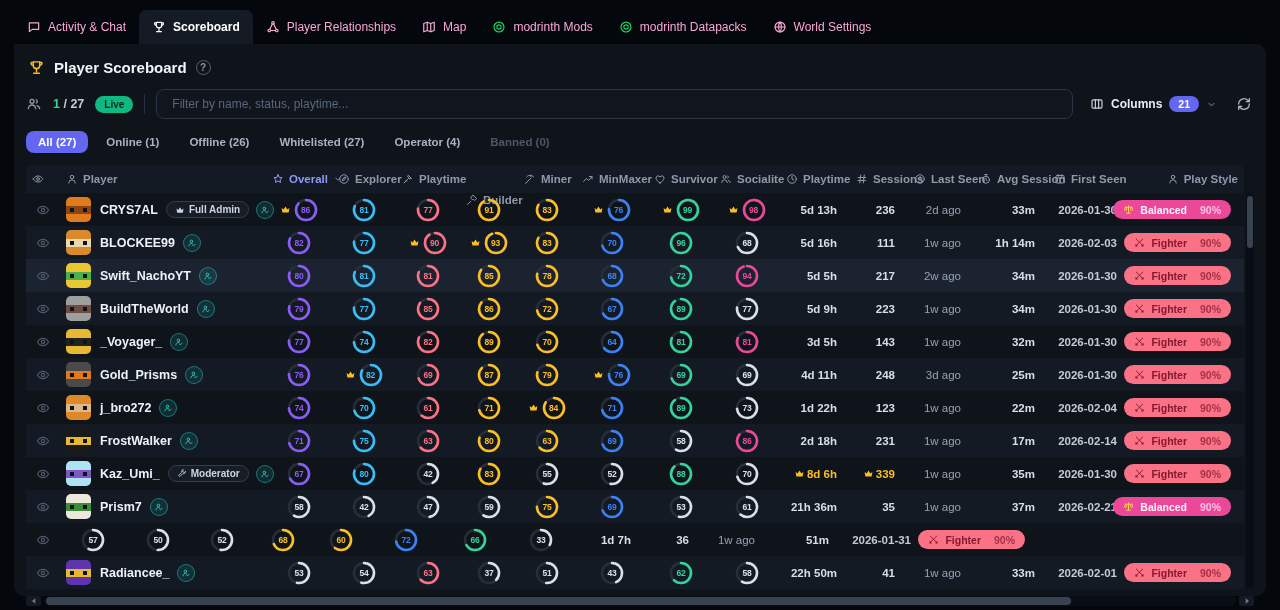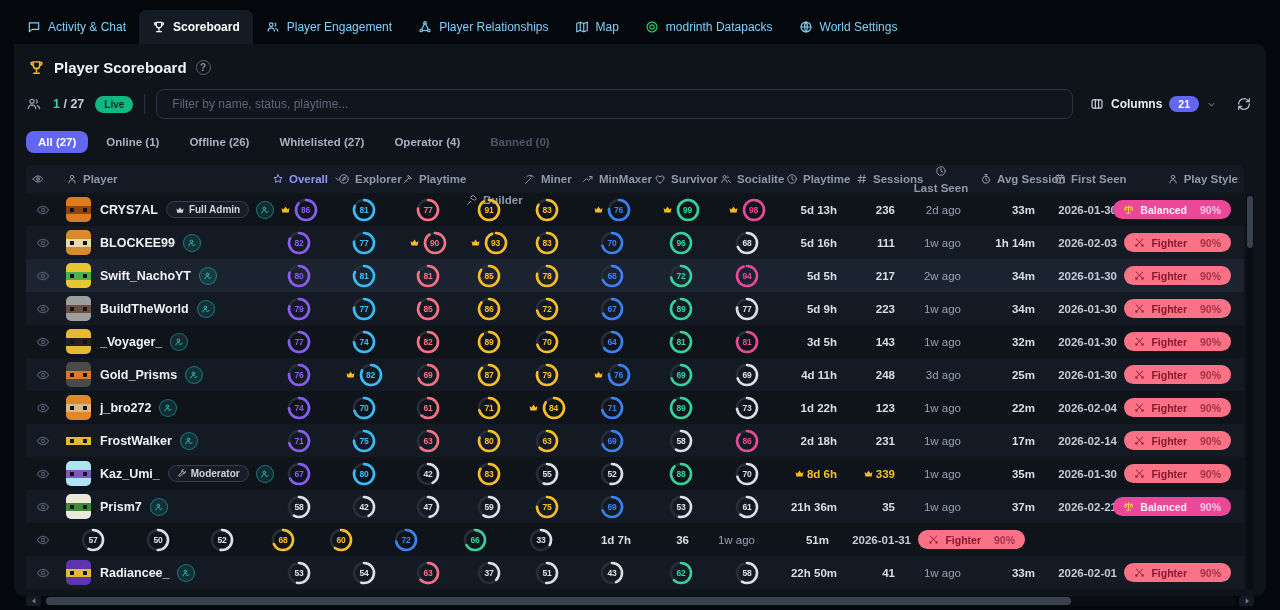--- a/index.html
+++ b/index.html
@@ -2,21 +2,21 @@
 <html><head>
 <meta charset="utf-8">
 <style>
   html,body{margin:0;padding:0}
   body{width:1280px;height:610px;background:#04070b;font-family:"Liberation Sans",sans-serif;overflow:hidden;color:#dbe2ec}
   *{box-sizing:border-box}
   .icon{display:inline-flex;width:14px;height:14px;flex:none}
   .icon svg{display:block;width:100%;height:100%}
   
   .topnav{display:flex;align-items:stretch;height:34px;margin:10px 14px 0;}
-  .tab{display:flex;align-items:center;gap:7px;padding:0 13px;font-size:12px;color:#7dd3fc;cursor:pointer;border-radius:7px 7px 0 0;white-space:nowrap}
+  .tab{display:flex;align-items:center;gap:7px;padding:0 13px;font-size:12px;color:#f9a8d4;cursor:pointer;border-radius:7px 7px 0 0;white-space:nowrap}
   .tab.active{background:#151b24;color:#ffffff;font-weight:bold}
   
   .panel{margin:0 14px;background:#0f141b;border-radius:0 10px 10px 10px;height:552px;padding:12px 12px 0;position:relative}
   .title-row{display:flex;align-items:center;gap:9px;padding:3px 2px 0}
   .title-row h1{font-size:15px;margin:0;color:#f1f5fa;font-weight:bold}
   .help{width:15px;height:15px;border:1.5px solid #556172;border-radius:50%;color:#8e99aa;font-size:10px;display:flex;align-items:center;justify-content:center;font-weight:bold}
   .controls{display:flex;align-items:center;gap:11px;margin-top:13px}
   .count{font-size:12.5px;color:#c3ccd9;font-weight:bold;white-space:nowrap}
   .count b{color:#34d399}
   .live{background:#10b981;color:#062d1f;font-size:10px;font-weight:bold;padding:3px 9px;border-radius:999px}
@@ -91,46 +91,45 @@
         <svg viewBox="0 0 24 24" fill="none" stroke="currentColor" stroke-width="2" stroke-linecap="round" stroke-linejoin="round">
           <path d="M7.5 4h9v5a4.5 4.5 0 0 1-9 0z"></path>
           <path d="M7.5 5H4.5a3 3 0 0 0 3 4M16.5 5h3a3 3 0 0 1-3 4M12 13.5V18M8 20h8"></path>
         </svg>
       </span>
       <span>Scoreboard</span>
     </div>
     <div class="tab">
       <span class="icon">
         <svg viewBox="0 0 24 24" fill="none" stroke="currentColor" stroke-width="2" stroke-linecap="round" stroke-linejoin="round">
-          <circle cx="9" cy="8" r="3"></circle>
-          <path d="M3.5 19a5.5 5.5 0 0 1 11 0"></path>
-          <path d="M15.5 5.6a3 3 0 0 1 0 5M16.8 14.6a5.6 5.6 0 0 1 3.7 4.4"></path>
-        </svg>
-      </span>
-      <span>Player Engagement</span>
-    </div>
-    <div class="tab">
-      <span class="icon">
-        <svg viewBox="0 0 24 24" fill="none" stroke="currentColor" stroke-width="2" stroke-linecap="round" stroke-linejoin="round">
           <circle cx="12" cy="5" r="2.2"></circle>
           <circle cx="5.5" cy="18" r="2.2"></circle>
           <circle cx="18.5" cy="18" r="2.2"></circle>
           <path d="M10.9 6.9L6.5 15.9M13.1 6.9l4.4 9M7.7 18h8.6"></path>
         </svg>
       </span>
       <span>Player Relationships</span>
     </div>
     <div class="tab">
       <span class="icon">
         <svg viewBox="0 0 24 24" fill="none" stroke="currentColor" stroke-width="2" stroke-linecap="round" stroke-linejoin="round">
           <path d="M3 6l6-2.2 6 2.2 6-2.2V18l-6 2.2L9 18l-6 2.2z"></path>
           <path d="M9 3.8V18M15 6v14"></path>
         </svg>
       </span>
       <span>Map</span>
+    </div>
+    <div class="tab">
+      <span class="icon">
+        <svg viewBox="0 0 24 24" fill="none" stroke="currentColor" stroke-width="2" stroke-linecap="round" stroke-linejoin="round" style="color: rgb(27, 217, 106);">
+          <circle cx="12" cy="12" r="8.5"></circle>
+          <path d="M12 8l3.5 2v4L12 16l-3.5-2v-4z"></path>
+        </svg>
+      </span>
+      <span>modrinth Mods</span>
     </div>
     <div class="tab">
       <span class="icon">
         <svg viewBox="0 0 24 24" fill="none" stroke="currentColor" stroke-width="2" stroke-linecap="round" stroke-linejoin="round" style="color: rgb(27, 217, 106);">
           <circle cx="12" cy="12" r="8.5"></circle>
           <path d="M12 8l3.5 2v4L12 16l-3.5-2v-4z"></path>
         </svg>
       </span>
       <span>modrinth Datapacks</span>
     </div>
@@ -309,21 +308,21 @@
           <span>Playtime</span>
         </div>
         <div class="th" style="width: 58px;">
           <span class="icon">
             <svg viewBox="0 0 24 24" fill="none" stroke="currentColor" stroke-width="2" stroke-linecap="round" stroke-linejoin="round">
               <path d="M9.5 4l-2 16M16.5 4l-2 16M4.5 9h15M4 15h15"></path>
             </svg>
           </span>
           <span>Sessions</span>
         </div>
-        <div class="th" style="width: 66px; flex-direction: column;">
+        <div class="th" style="width: 66px;">
           <span class="icon">
             <svg viewBox="0 0 24 24" fill="none" stroke="currentColor" stroke-width="2" stroke-linecap="round" stroke-linejoin="round">
               <circle cx="12" cy="12" r="8.5"></circle>
               <path d="M12 7v5.2l3.2 1.8"></path>
             </svg>
           </span>
           <span>Last Seen</span>
         </div>
         <div class="th" style="width: 74px;">
           <span class="icon">

